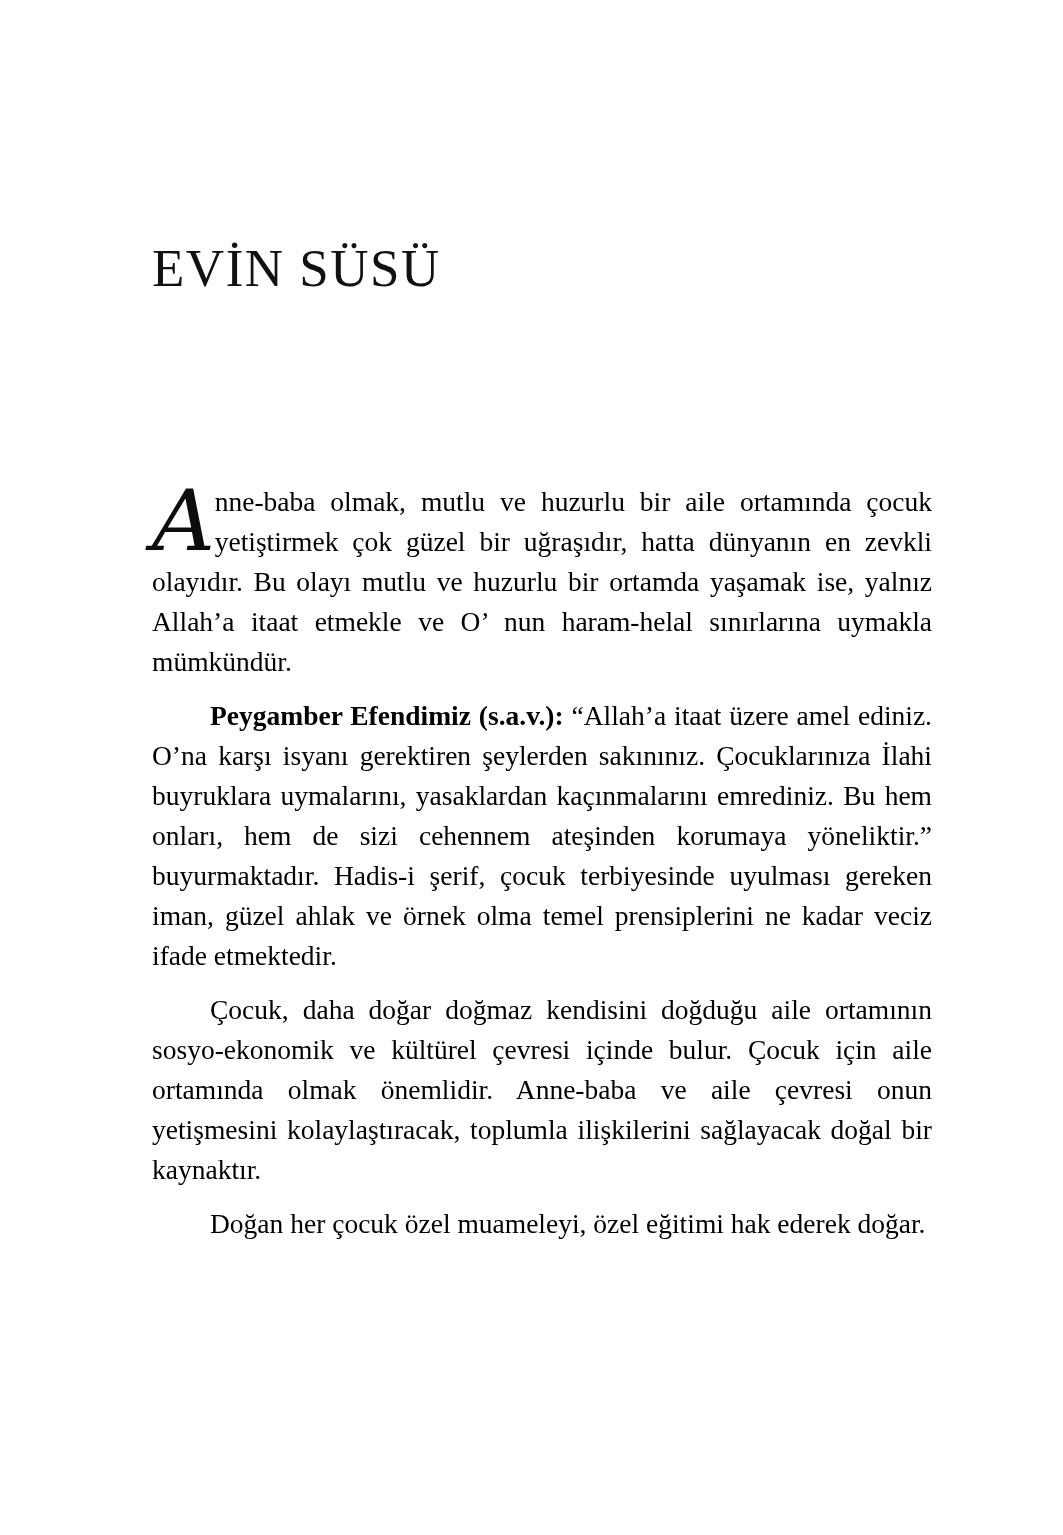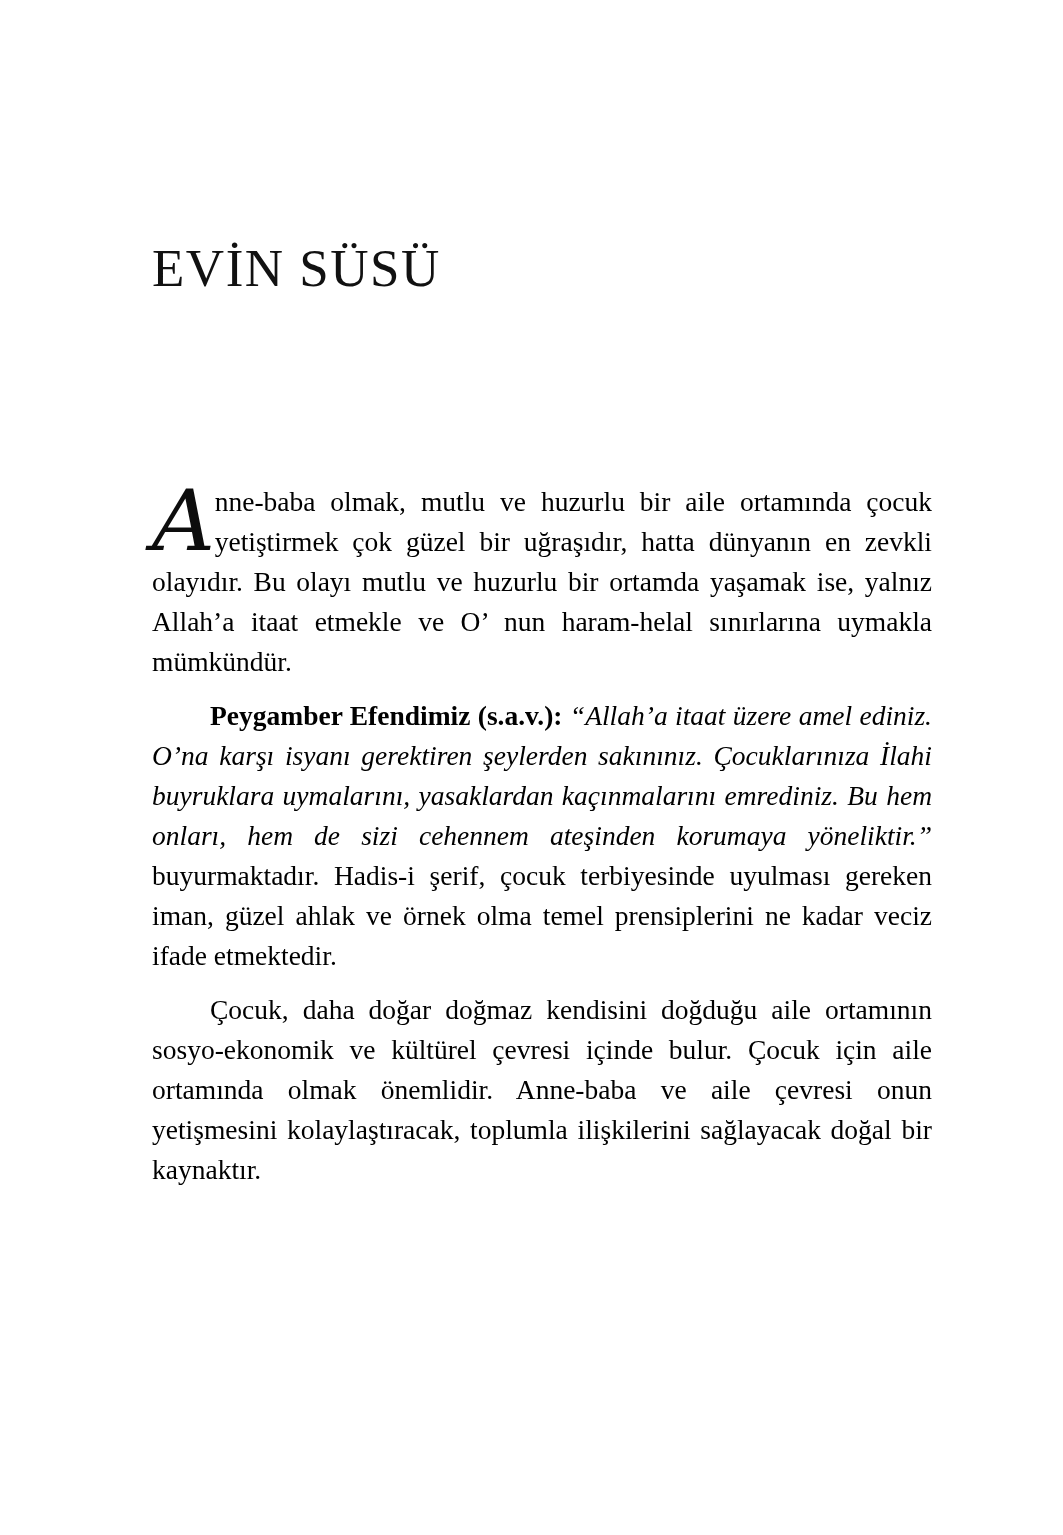--- a/index.html
+++ b/index.html
@@ -79,37 +79,37 @@
     height: 74px;
     margin: 2px 2px 0 0;
     color: #0d0d0d;
     transform: scaleX(1.04);
     transform-origin: left top;
   }
 
   .bold { font-weight: 700; margin-top: 36px; }
 
   .quote-ital {
-    font-style: italic;
   }
 
   
   p.para:last-child { }
 </style>
 </head>
 <body>
 
 <div class="page">
 
   <h1 class="chapter-title">EVİN SÜSÜ</h1>
 
   <div class="body-column">
 
     <p class="para first"><span class="dropcap">A</span><span>nne-baba olmak, mutlu ve huzurlu bir aile ortamında çocuk yetiştirmek çok güzel bir uğraşıdır, hatta dünyanın en zevkli olayıdır. Bu olayı mutlu ve huzurlu bir ortamda yaşamak ise, yalnız Allah’a itaat etmekle ve O’ nun haram-helal sınırlarına uymakla mümkündür.</span></p>
 
     <p class="para"><span class="bold">Peygamber Efendimiz (s.a.v.):</span><span class="quote-ital"> “Allah’a itaat üzere amel ediniz. O’na karşı isyanı gerektiren şeylerden sakınınız. Çocuklarınıza İlahi buyruklara uymalarını, yasaklardan kaçınmalarını emrediniz. Bu hem onları, hem de sizi cehennem ateşinden korumaya yöneliktir.”</span><span> buyurmaktadır. Hadis-i şerif, çocuk terbiyesinde uyulması gereken iman, güzel ahlak ve örnek olma temel prensiplerini ne kadar veciz ifade etmektedir.</span></p>
 
     <p class="para"><span>Çocuk, daha doğar doğmaz kendisini doğduğu aile ortamının sosyo-ekonomik ve kültürel çevresi içinde bulur. Çocuk için aile ortamında olmak önemlidir. Anne-baba ve aile çevresi onun yetişmesini kolaylaştıracak, toplumla ilişkilerini sağlayacak doğal bir kaynaktır.</span></p>
 
+    <p class="para"><span>Doğan her çocuk özel muameleyi, özel eğitimi hak ederek doğar.</span></p>
 
 
   </div>
 </div>
 
 </body></html>

